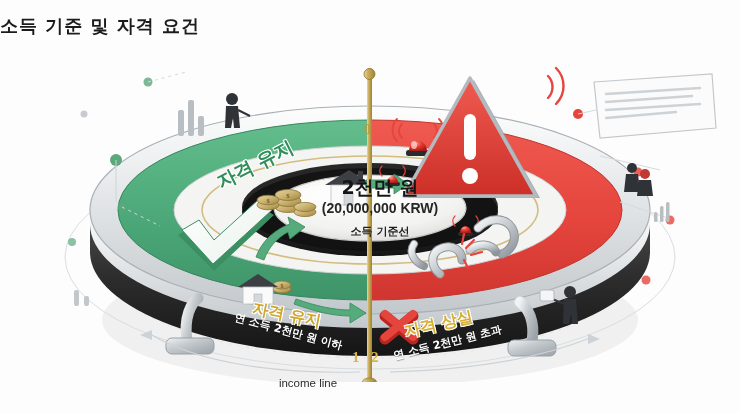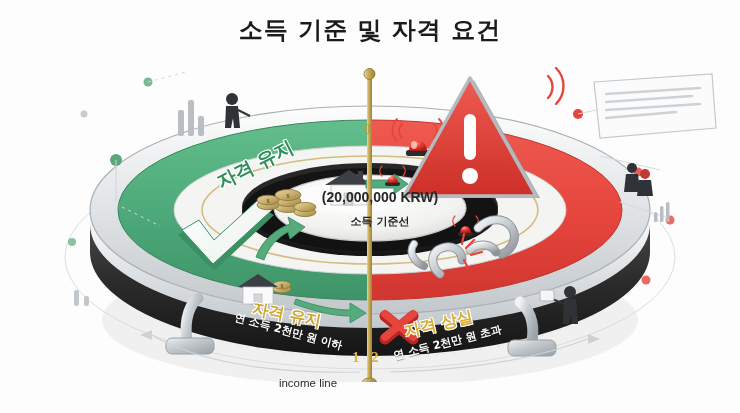--- a/index.html
+++ b/index.html
@@ -8,22 +8,22 @@
     width:740px;height:413px;
     background:#fdfdfd;
     font-family:"Liberation Sans","DejaVu Sans",sans-serif;
     overflow:hidden;position:relative;
   }
   #stage{position:absolute;inset:0;width:740px;height:413px;}
 
   
   #page-title{
     position:absolute;left:0;top:14px;width:740px;
-    text-align:center;
-    font-size:24px;font-weight:bold;letter-spacing:1px;
+    text-align:left;
+    font-size:18px;font-weight:bold;letter-spacing:1px;
     color:#1b1b1b;
     font-family:"DejaVu Sans","Liberation Sans",sans-serif;
   }
 
   
   #scene{position:absolute;left:0;top:52px;width:740px;height:330px;}
 
   .svgwrap{position:absolute;left:0;top:0;width:740px;height:330px;}
 
   
@@ -413,20 +413,21 @@
 
       <g fill="none" stroke="#cdd2d6" stroke-width="1.2">
         <path d="M150,282 C200,312 280,322 360,320"></path>
         <path d="M390,320 C470,318 540,306 590,286"></path>
       </g>
       <path d="M588,282 L600,287 L588,292 Z" fill="#cdd2d6"></path>
       <path d="M152,278 L140,283 L152,288 Z" fill="#cdd2d6"></path>
     </svg>
 
     <div id="center-plate">
+      <div id="center-amount">2천만 원</div>
       <div id="center-krw">(20,000,000 KRW)</div>
       <div id="center-sub">소득 기준선</div>
     </div>
 
     <div class="bandtxt" id="label-keep-top">자격 유지</div>
 
     <div class="bandtxt" id="label-keep-bottom">자격 유지</div>
 
     <div class="bandtxt" id="label-keep-cond">연 소득 2천만 원 이하</div>
 

